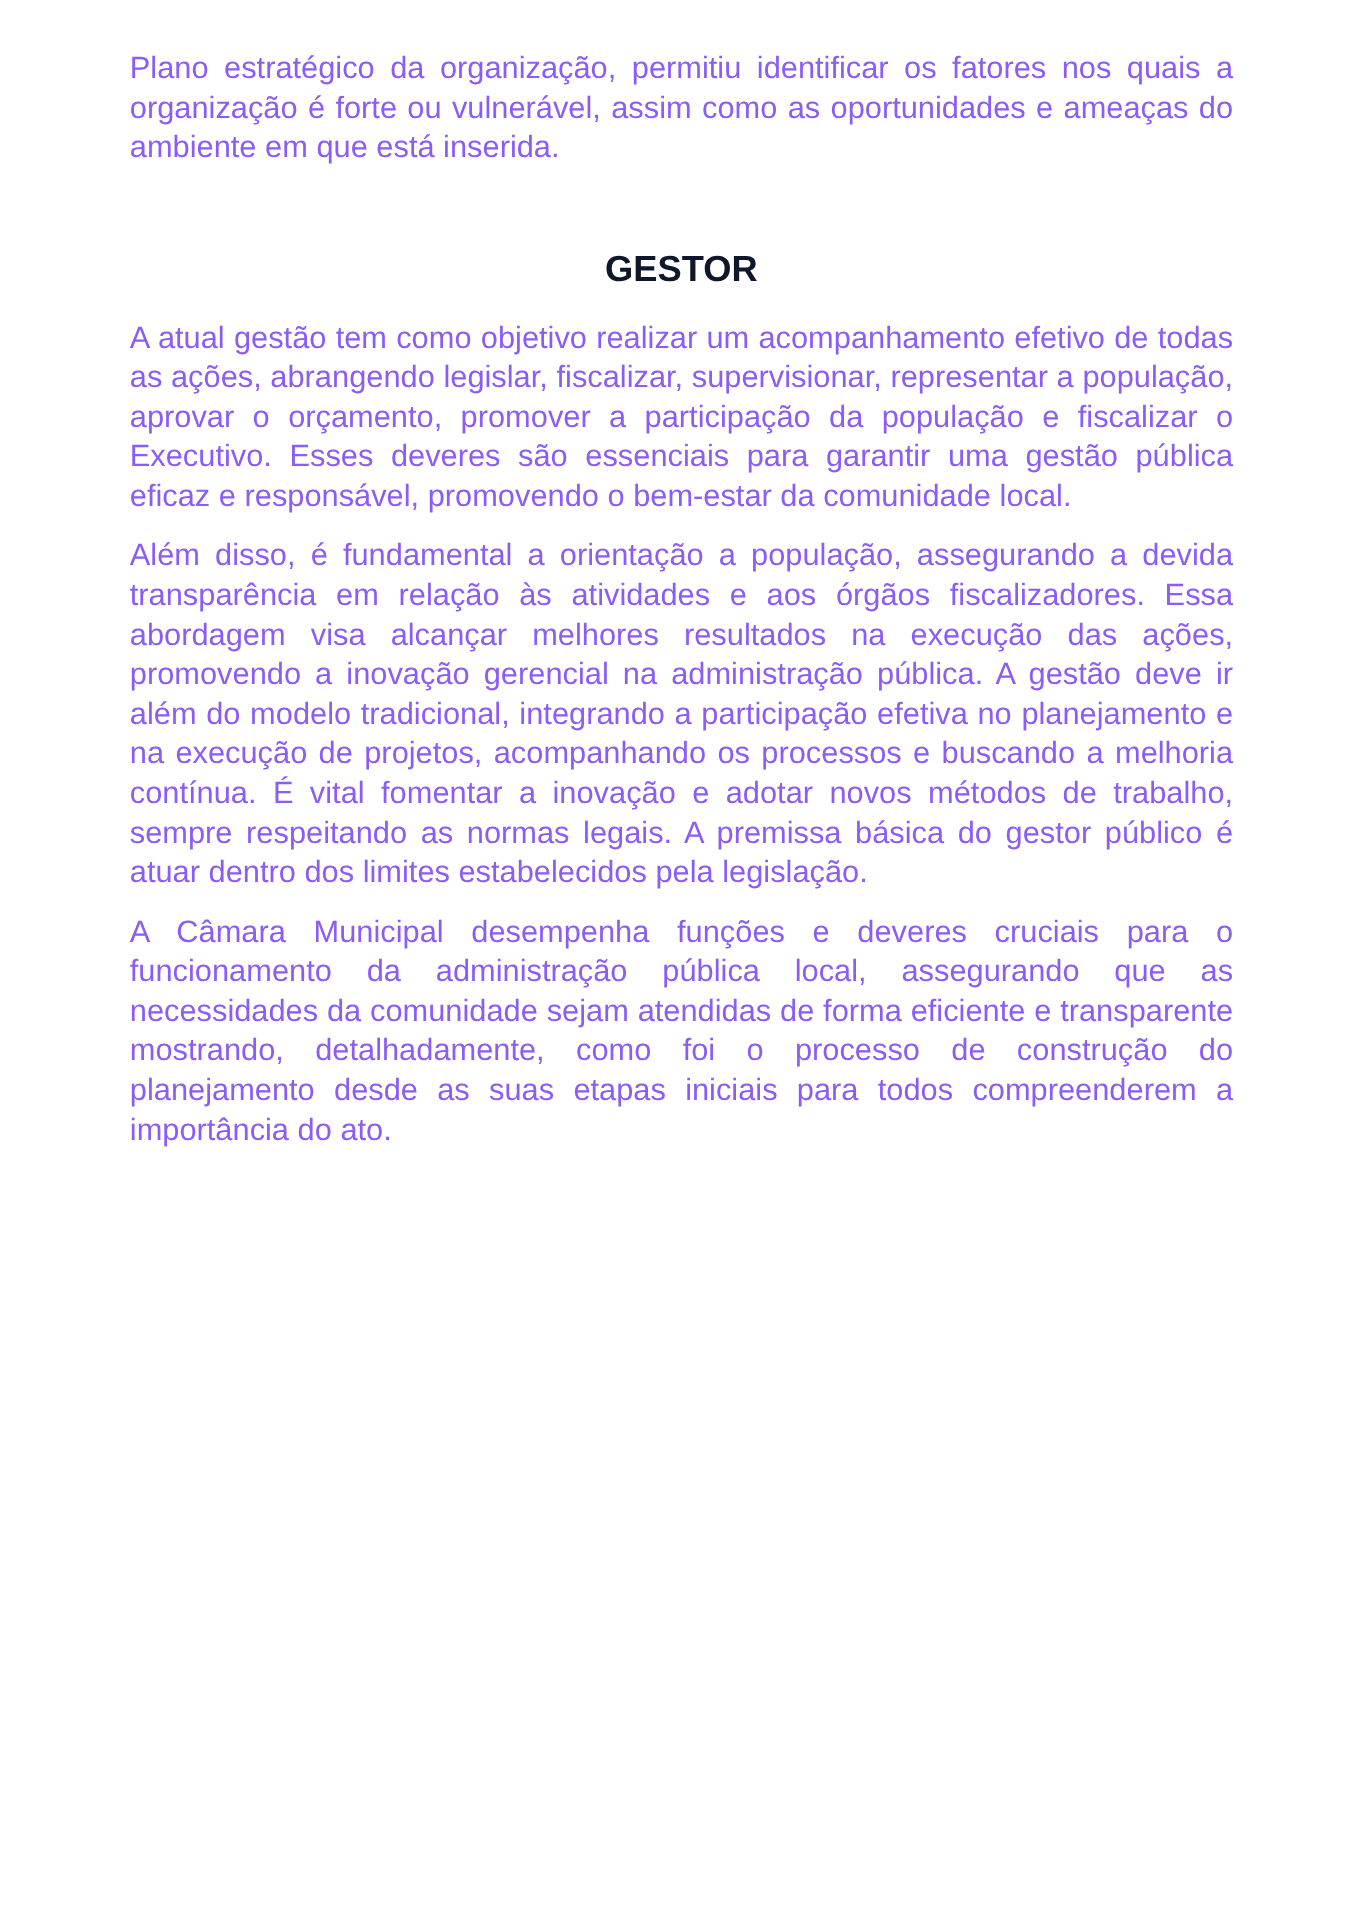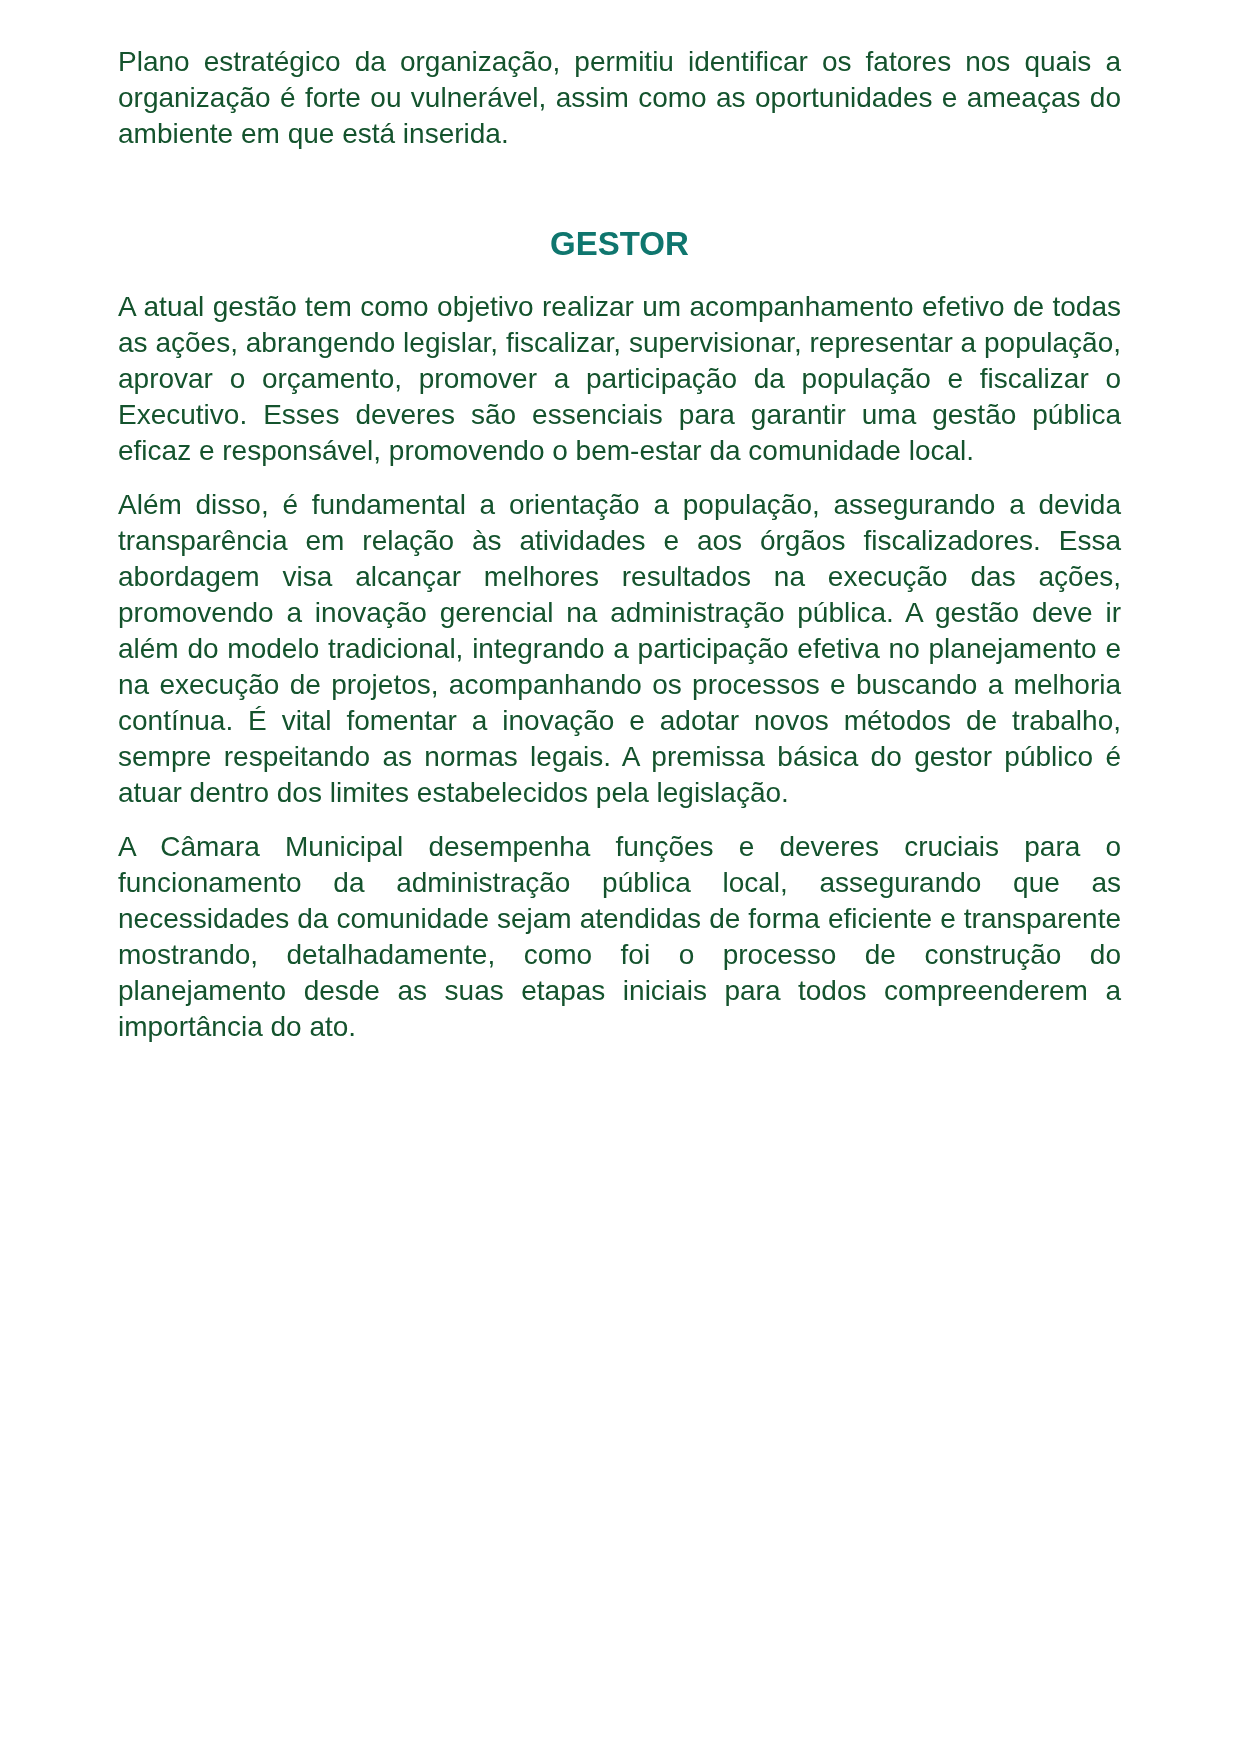--- a/index.html
+++ b/index.html
@@ -18,29 +18,29 @@
     padding: 44px 120px 0 118px;
     overflow: hidden;
     color: #000000;
     font-family: "Liberation Sans", sans-serif;
   }
   .para {
     font-size: 28px;
     line-height: 36px;
     text-align: justify;
     text-justify: inter-word;
-    color: #14532d;
+    color: #8b5cf6;
     margin: 0 0 18px 0;
   }
   .heading {
     font-size: 33px;
     line-height: 40px;
     font-weight: bold;
     text-align: center;
-    color: #0f766e;
+    color: #0f172a;
     margin: 72px 0 25px 0;
   }
 </style>
 </head>
 <body>
 
 <div class="page">
   <p class="para">Plano estratégico da organização, permitiu identificar os fatores nos quais a organização é forte ou vulnerável, assim como as oportunidades e ameaças do ambiente em que está inserida.</p>
 
   <h1 class="heading">GESTOR</h1>

